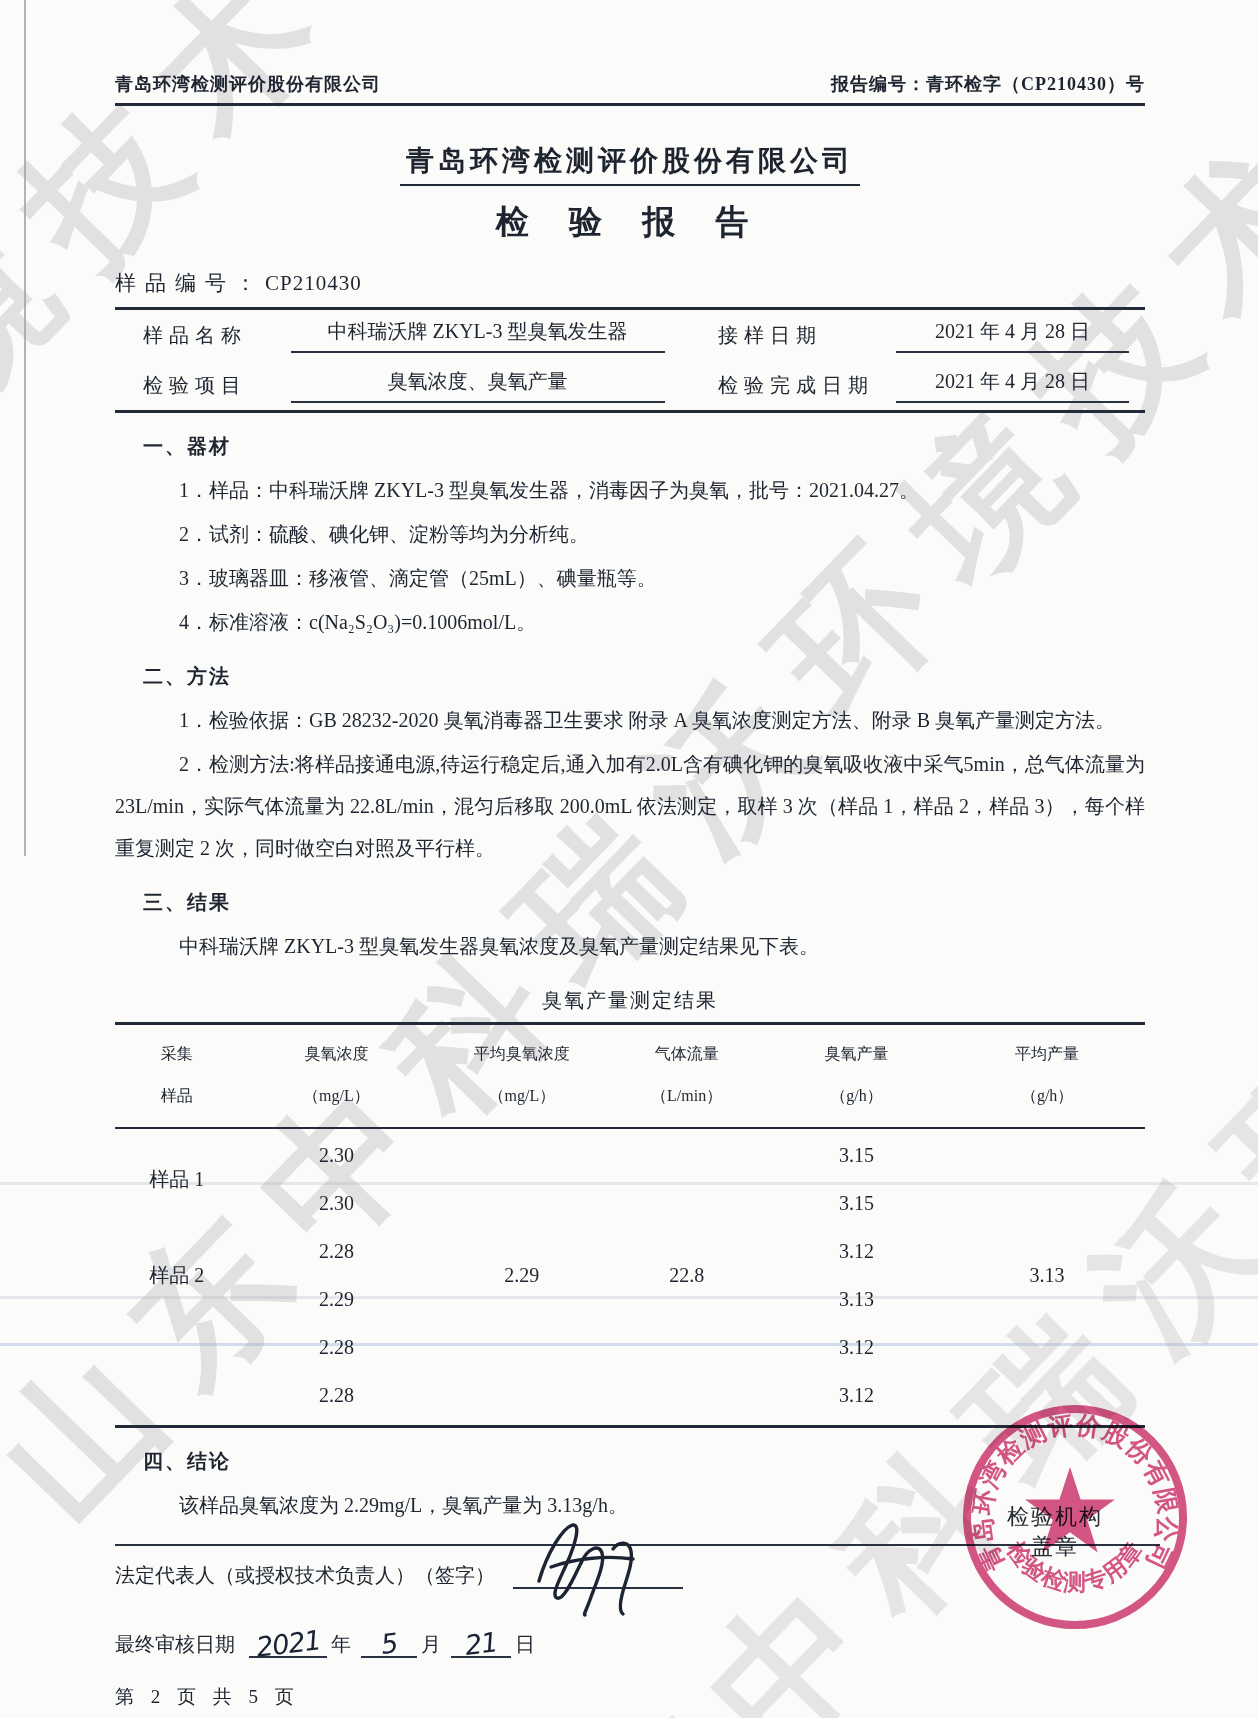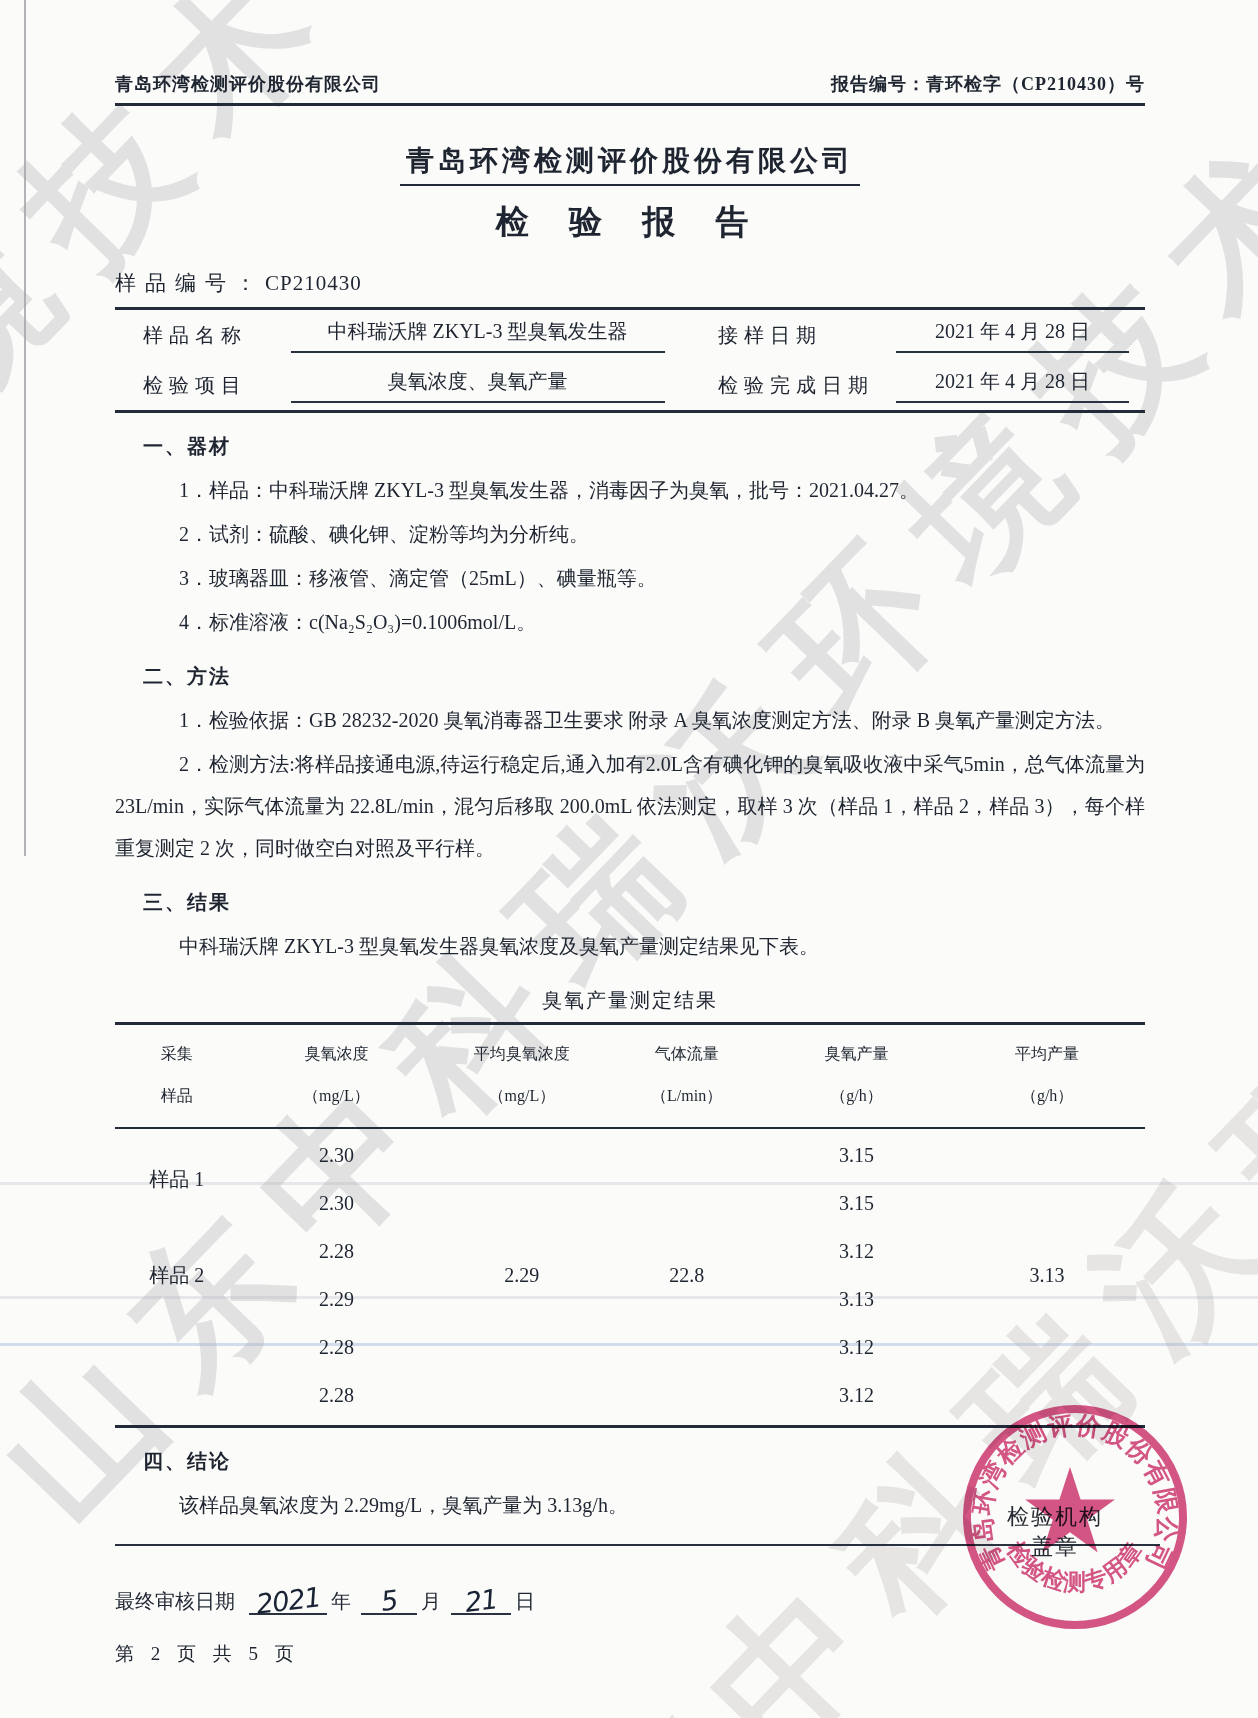--- a/index.html
+++ b/index.html
@@ -201,20 +201,33 @@
         <div class="rb-cell" style="grid-column:6;grid-row:1/7">3.13</div>
       </div>
     </div>
 
     <div class="sec">
       <div class="sec-title">四、结论</div>
       <div class="para">该样品臭氧浓度为 2.29mg/L，臭氧产量为 3.13g/h。</div>
     </div>
 
     <div class="sign-rule"></div>
+    <div class="sig-row">
+      <span>法定代表人（或授权技术负责人）（签字）</span>
+      <span class="sig-blank">
+        <svg class="sig-svg" width="150" height="100" viewBox="0 0 150 100">
+          <g fill="none" stroke="#1c2433" stroke-width="3.4" stroke-linecap="round">
+            <path d="M18,62 C26,34 42,8 52,6 C60,5 54,26 46,44 C38,62 30,76 36,79 C43,82 54,56 60,44"></path>
+            <path d="M60,44 C66,30 78,24 81,34 C84,44 76,62 70,78 C66,90 62,96 64,96"></path>
+            <path d="M92,30 C98,22 108,22 110,32 C112,44 106,58 102,72 C99,83 98,92 102,95"></path>
+            <path d="M30,48 C52,40 84,36 112,40"></path>
+          </g>
+        </svg>
+      </span>
+    </div>
     <div class="date-row">
       <span>最终审核日期</span>
       <span class="blank blank-year"><span class="hw">2021</span></span>
       <span>年</span>
       <span class="blank blank-month"><span class="hw">5</span></span>
       <span>月</span>
       <span class="blank blank-day"><span class="hw">21</span></span>
       <span>日</span>
     </div>
 

